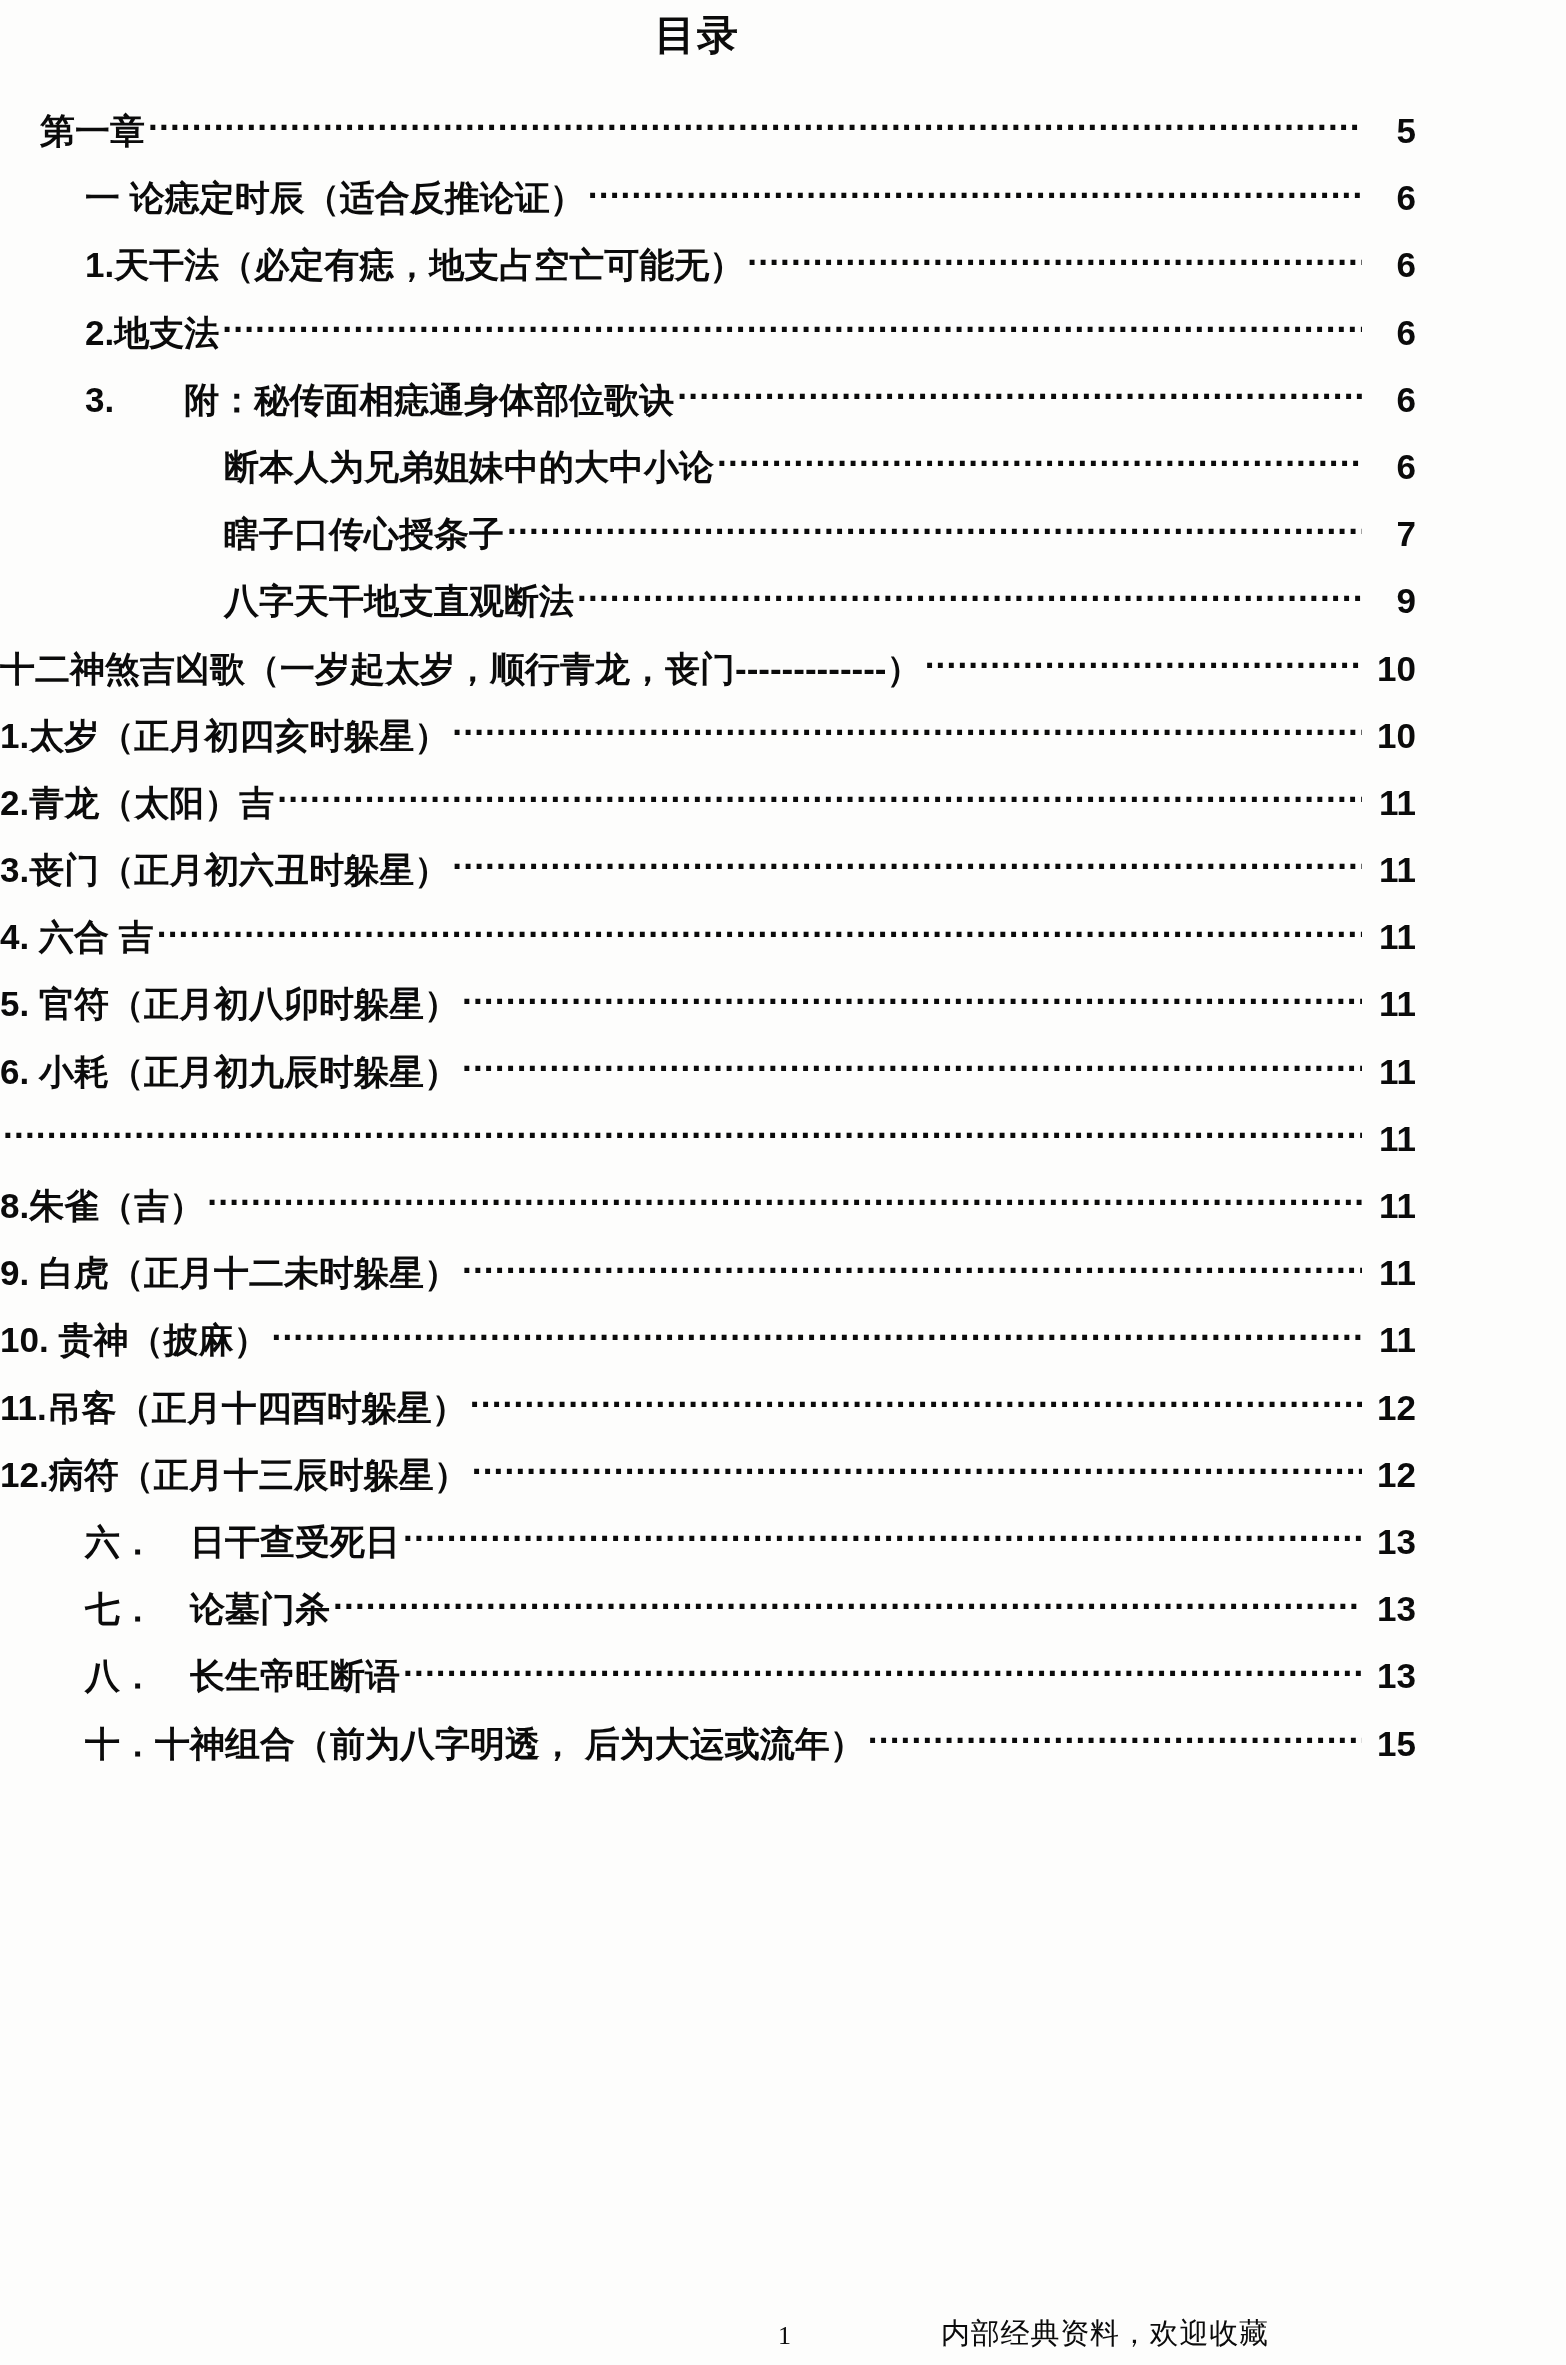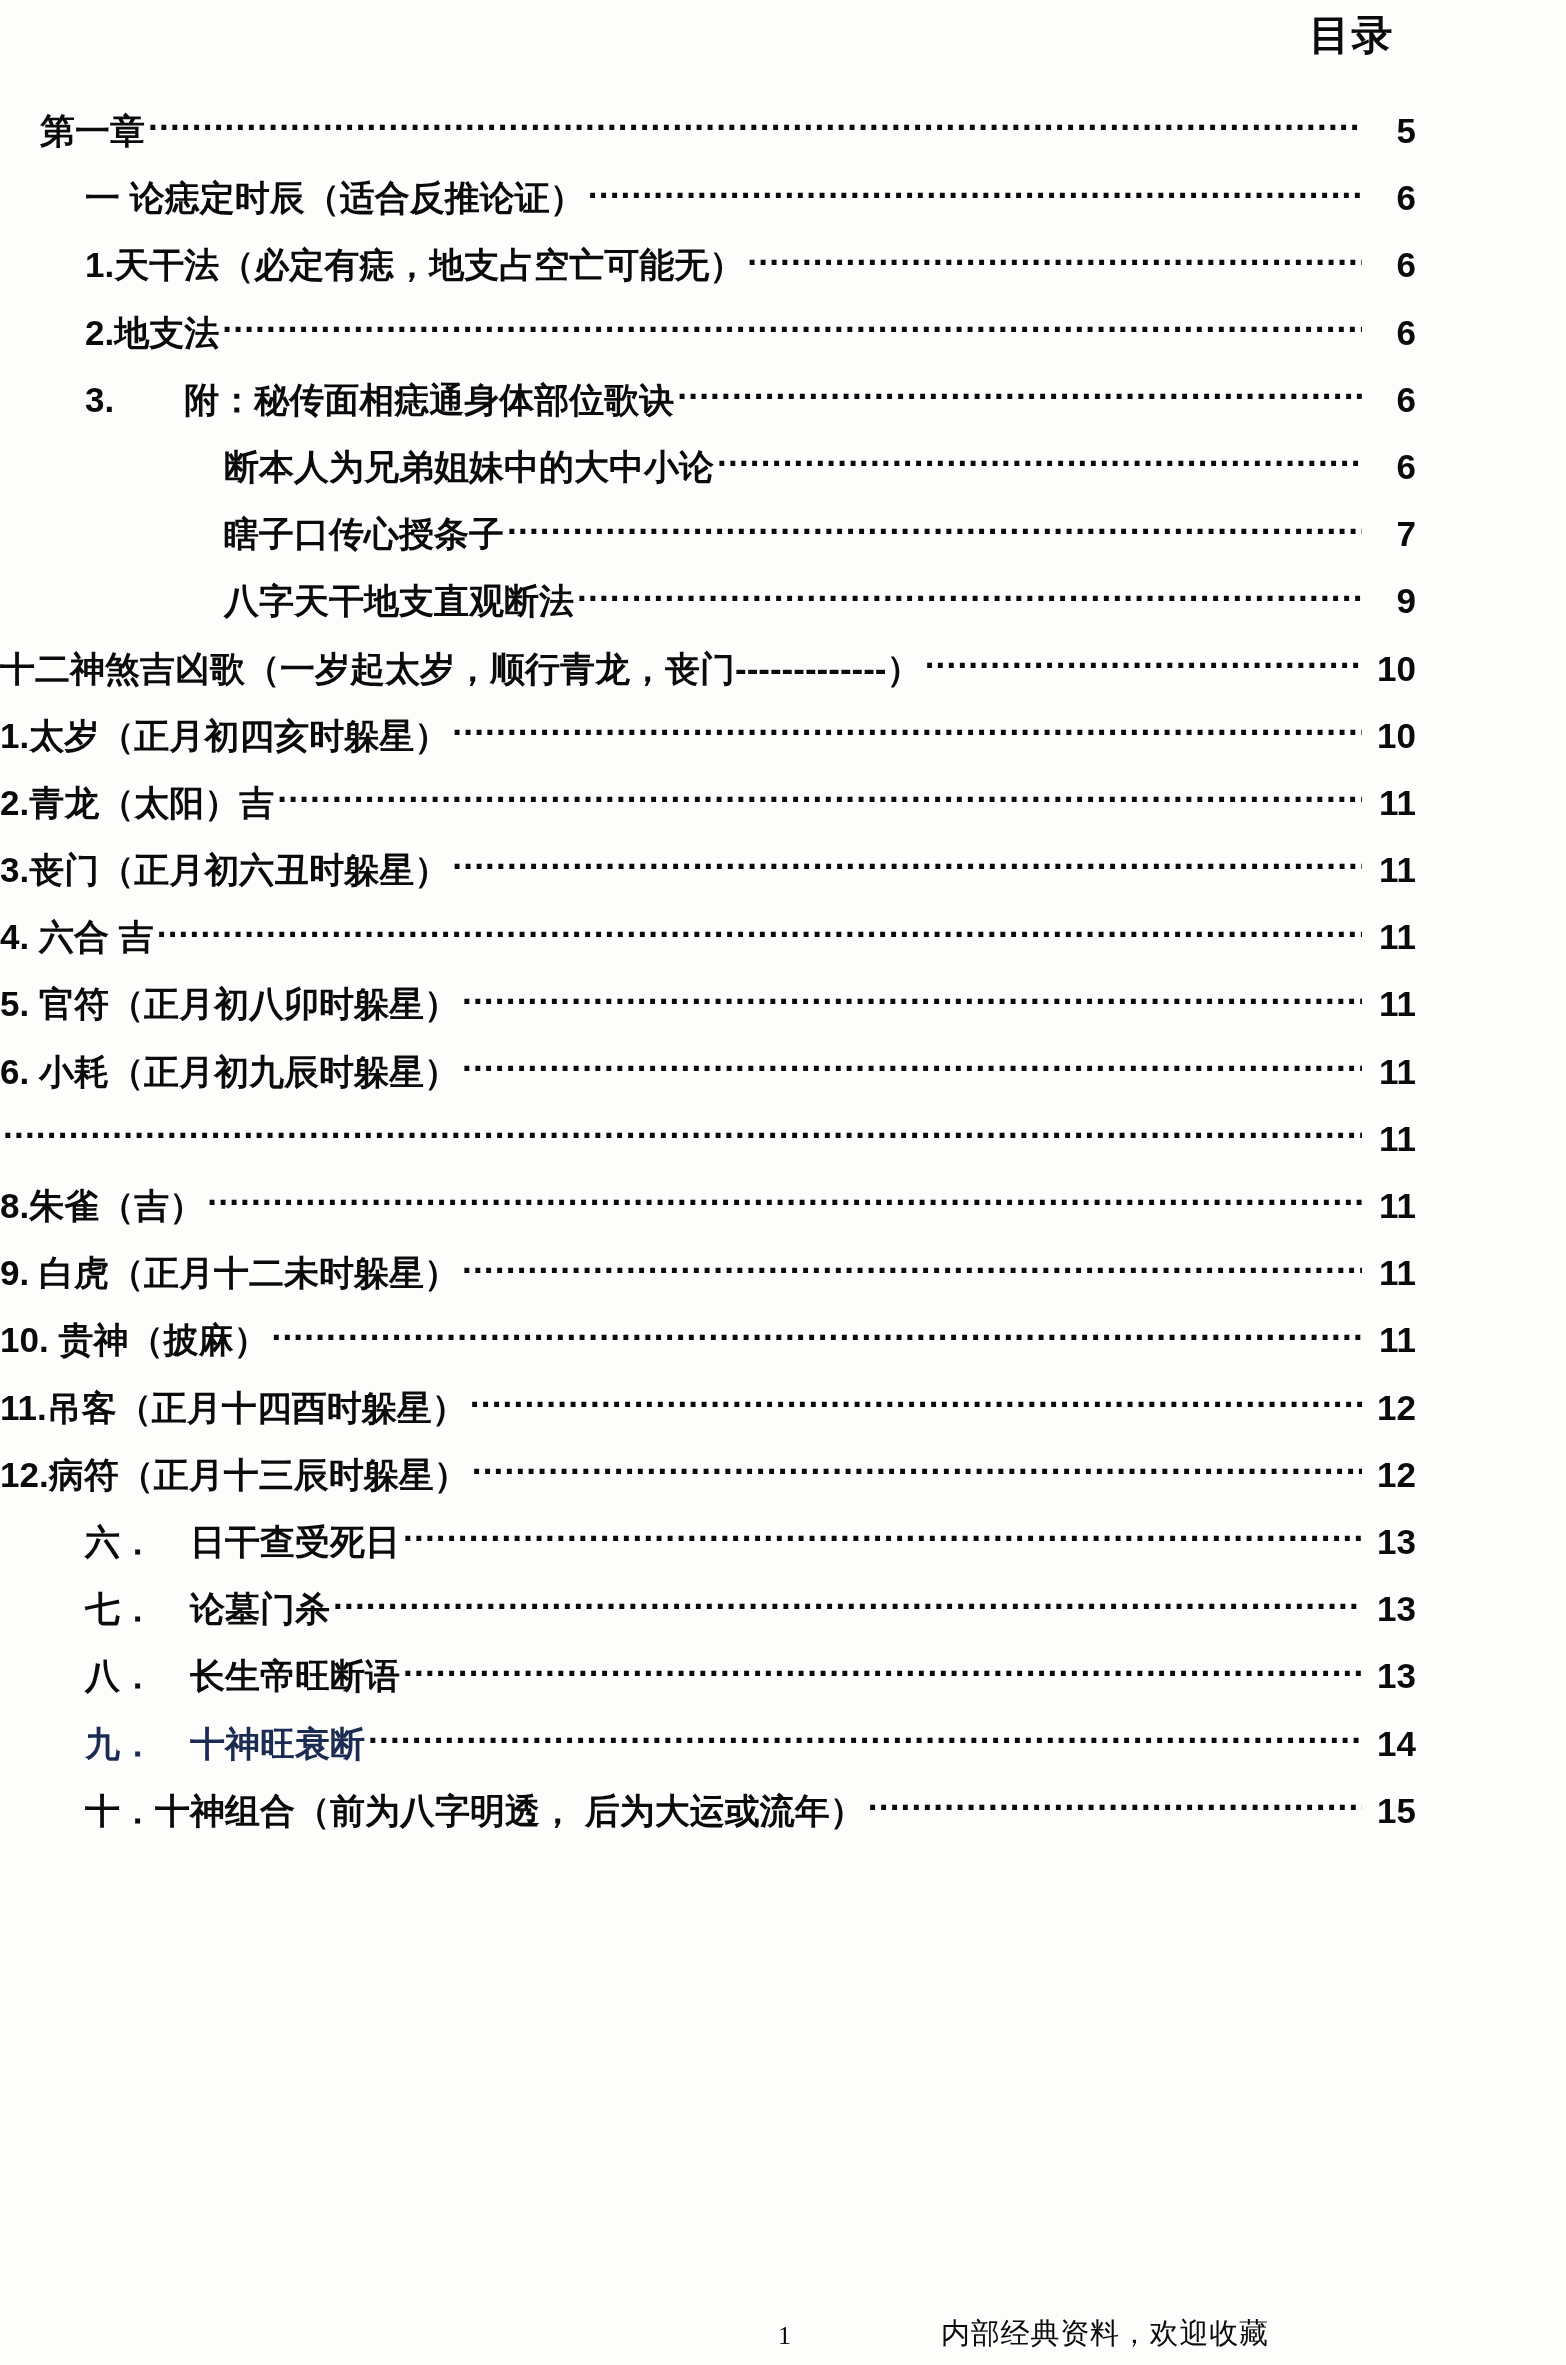--- a/index.html
+++ b/index.html
@@ -25,21 +25,21 @@
     box-sizing: border-box;
     padding: 0;
   }
 
   
   .doc-title {
     position: absolute;
     top: 10.8px;
     left: 0;
     width: 1394px;
-    text-align: right;
+    text-align: center;
     font-size: 41px;
     font-weight: bold;
     letter-spacing: 1.5px;
     line-height: 1.2;
   }
 
   
   .toc {
     position: absolute;
     top: 108px;
@@ -248,25 +248,20 @@
         <span class="label">七．　论墓门杀</span>
         <span class="leader"></span>
         <span class="pageno">13</span>
       </div>
       <div class="toc-entry lvl1">
         <span class="label">八．　长生帝旺断语</span>
         <span class="leader"></span>
         <span class="pageno">13</span>
       </div>
       <div class="toc-entry lvl1">
-        <span class="label tinted">九．　十神旺衰断</span>
-        <span class="leader"></span>
-        <span class="pageno">14</span>
-      </div>
-      <div class="toc-entry lvl1">
         <span class="label">十．十神组合（前为八字明透，  后为大运或流年）</span>
         <span class="leader"></span>
         <span class="pageno">15</span>
       </div>
     </div>
 
   <div class="footer">
     <span class="folio">1</span>
     <span class="note">内部经典资料，欢迎收藏</span>
   </div>

